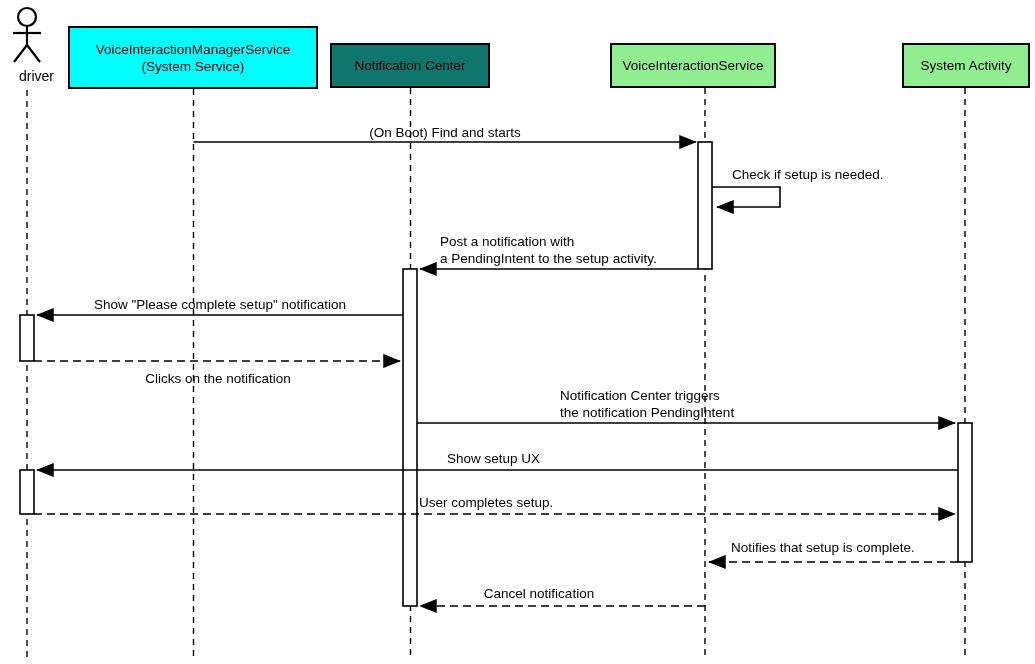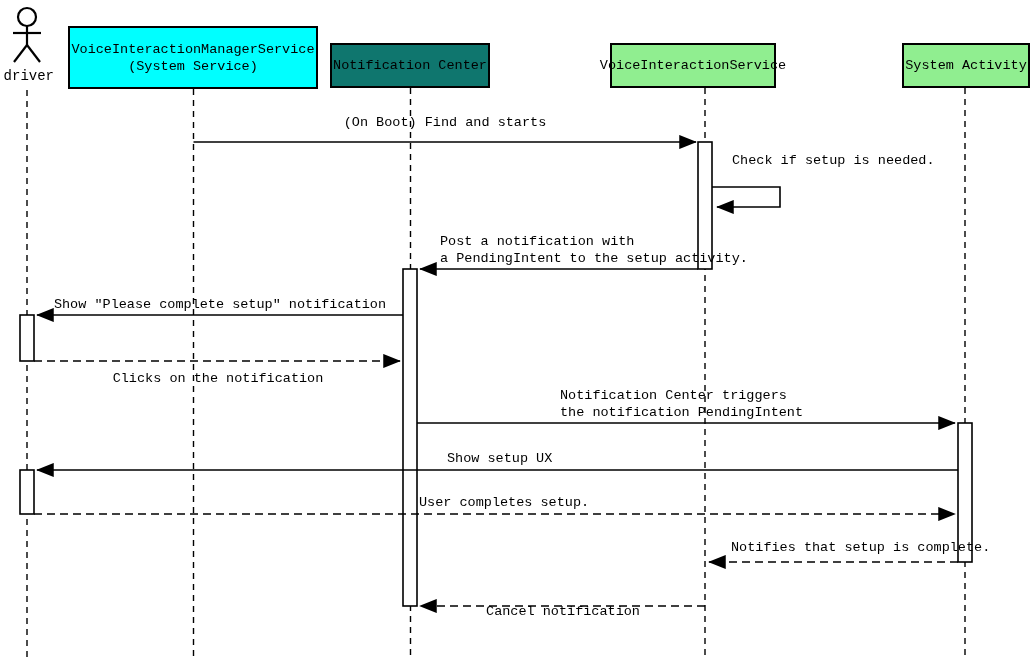--- a/index.html
+++ b/index.html
@@ -1,18 +1,18 @@
 <!DOCTYPE html>
 <html><head>
 <meta charset="utf-8">
 <style>
   html,body{margin:0;padding:0;background:#fff;}
   #canvas{
     position:relative;width:1035px;height:664px;background:#ffffff;
-    font-family:Liberation Mono, monospace;color:#000;overflow:hidden;
+    font-family:Liberation Sans, sans-serif;color:#000;overflow:hidden;
   }
   svg{position:absolute;left:0;top:0;}
   .participant{
     position:absolute;border:2px solid #000;box-sizing:border-box;
     display:flex;align-items:center;justify-content:center;text-align:center;
     font-size:13.5px;line-height:17px;white-space:pre-line;
   }
   .msg{
     position:absolute;font-size:13.5px;line-height:17px;white-space:pre-line;
   }
@@ -66,26 +66,26 @@
   </svg>
 
   <div class="participant" style="left: 68px; top: 26px; width: 250px; height: 63px; background-color: rgb(0, 255, 255);">VoiceInteractionManagerService
 (System Service)</div>
   <div class="participant" style="left: 330px; top: 43px; width: 160px; height: 45px; background-color: #0f766e;">Notification Center</div>
   <div class="participant" style="left: 610px; top: 43px; width: 166px; height: 45px; background-color: rgb(144, 238, 144);">VoiceInteractionService</div>
   <div class="participant" style="left: 902px; top: 43px; width: 128px; height: 45px; background-color: rgb(144, 238, 144);">System Activity</div>
 
   <div class="actor-label" style="left:0px;top:68px;width:54px;">driver</div>
 
-  <div class="msg center" style="left:193px;top:114px;width:504px;">(On Boot) Find and starts</div>
-  <div class="msg" style="left:732px;top:152px;">Check if setup is needed.</div>
+  <div class="msg center" style="left:193px;top:124px;width:504px;">(On Boot) Find and starts</div>
+  <div class="msg" style="left:732px;top:166px;">Check if setup is needed.</div>
   <div class="msg" style="left:440px;top:233px;">Post a notification with
 a PendingIntent to the setup activity.</div>
   <div class="msg center" style="left:36px;top:296px;width:368px;">Show "Please complete setup" notification</div>
   <div class="msg center" style="left:34px;top:342px;width:368px;margin-top:28px;">Clicks on the notification</div>
   <div class="msg" style="left:560px;top:387px;">Notification Center triggers
 the notification PendingIntent</div>
   <div class="msg" style="left:447px;top:450px;">Show setup UX</div>
   <div class="msg" style="left:419px;top:494px;">User completes setup.</div>
   <div class="msg" style="left:731px;top:539px;">Notifies that setup is complete.</div>
-  <div class="msg center" style="left:420px;top:585px;width:286px;margin-top:18px;">Cancel notification</div>
+  <div class="msg center" style="left:396px;top:585px;width:286px;">Cancel notification</div>
 
 </div>
 
 </body></html>

